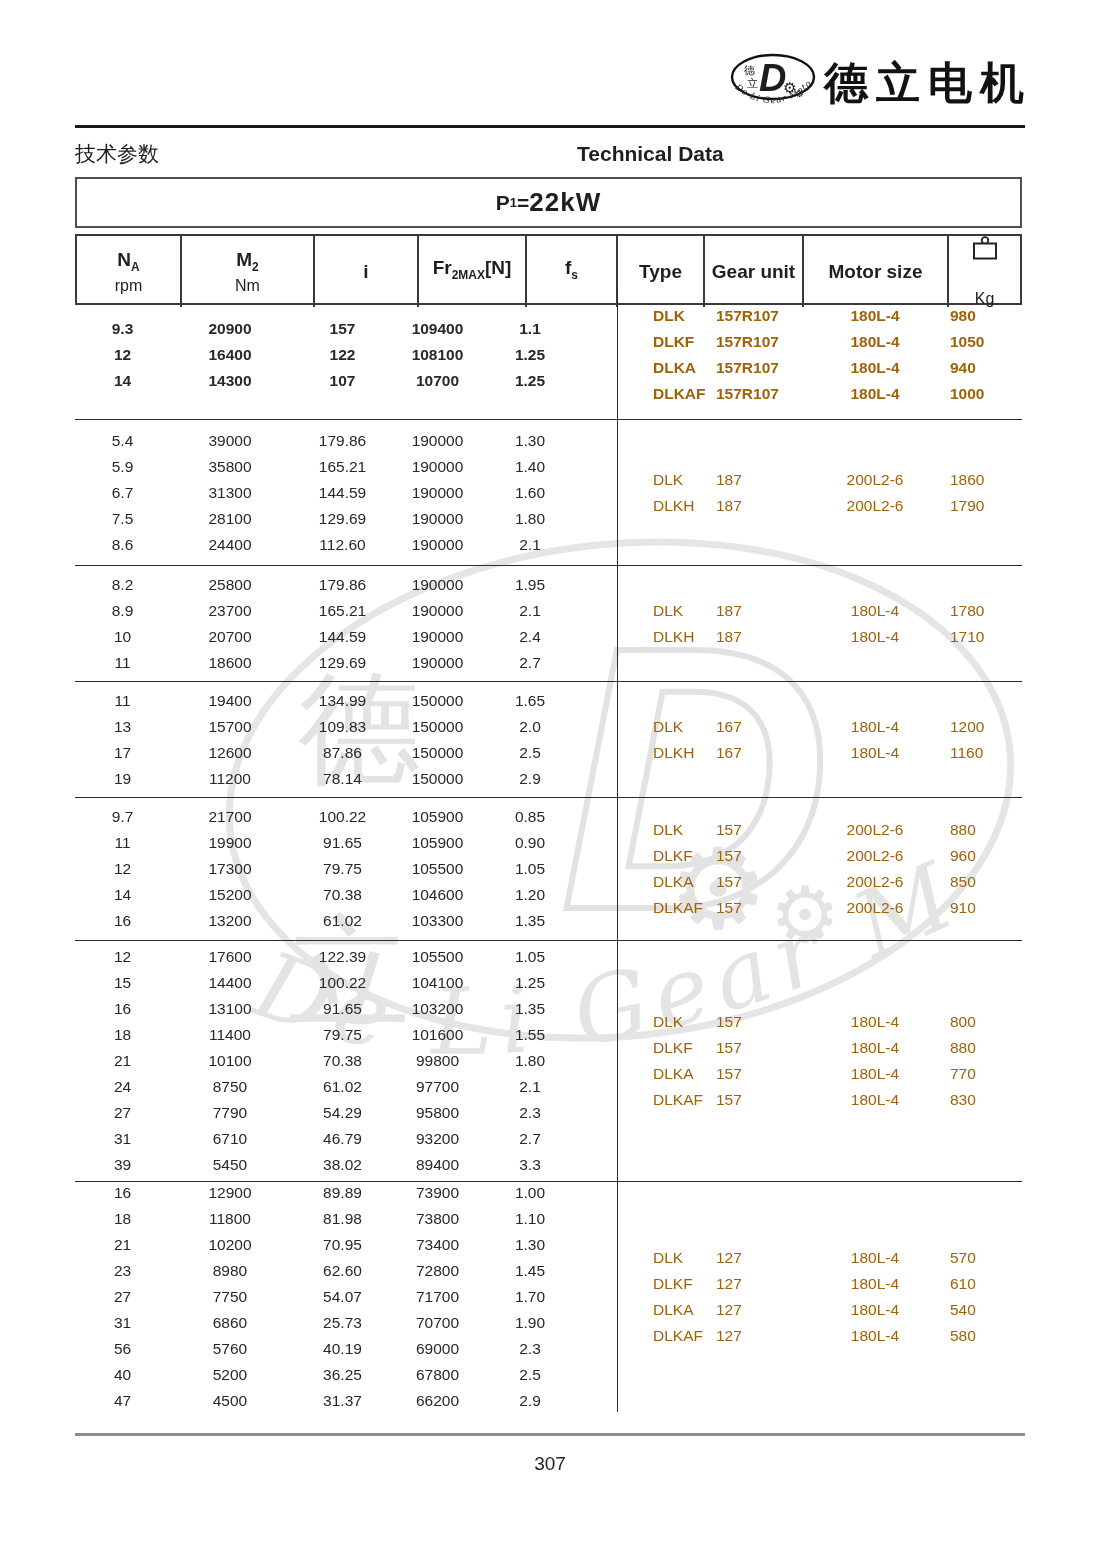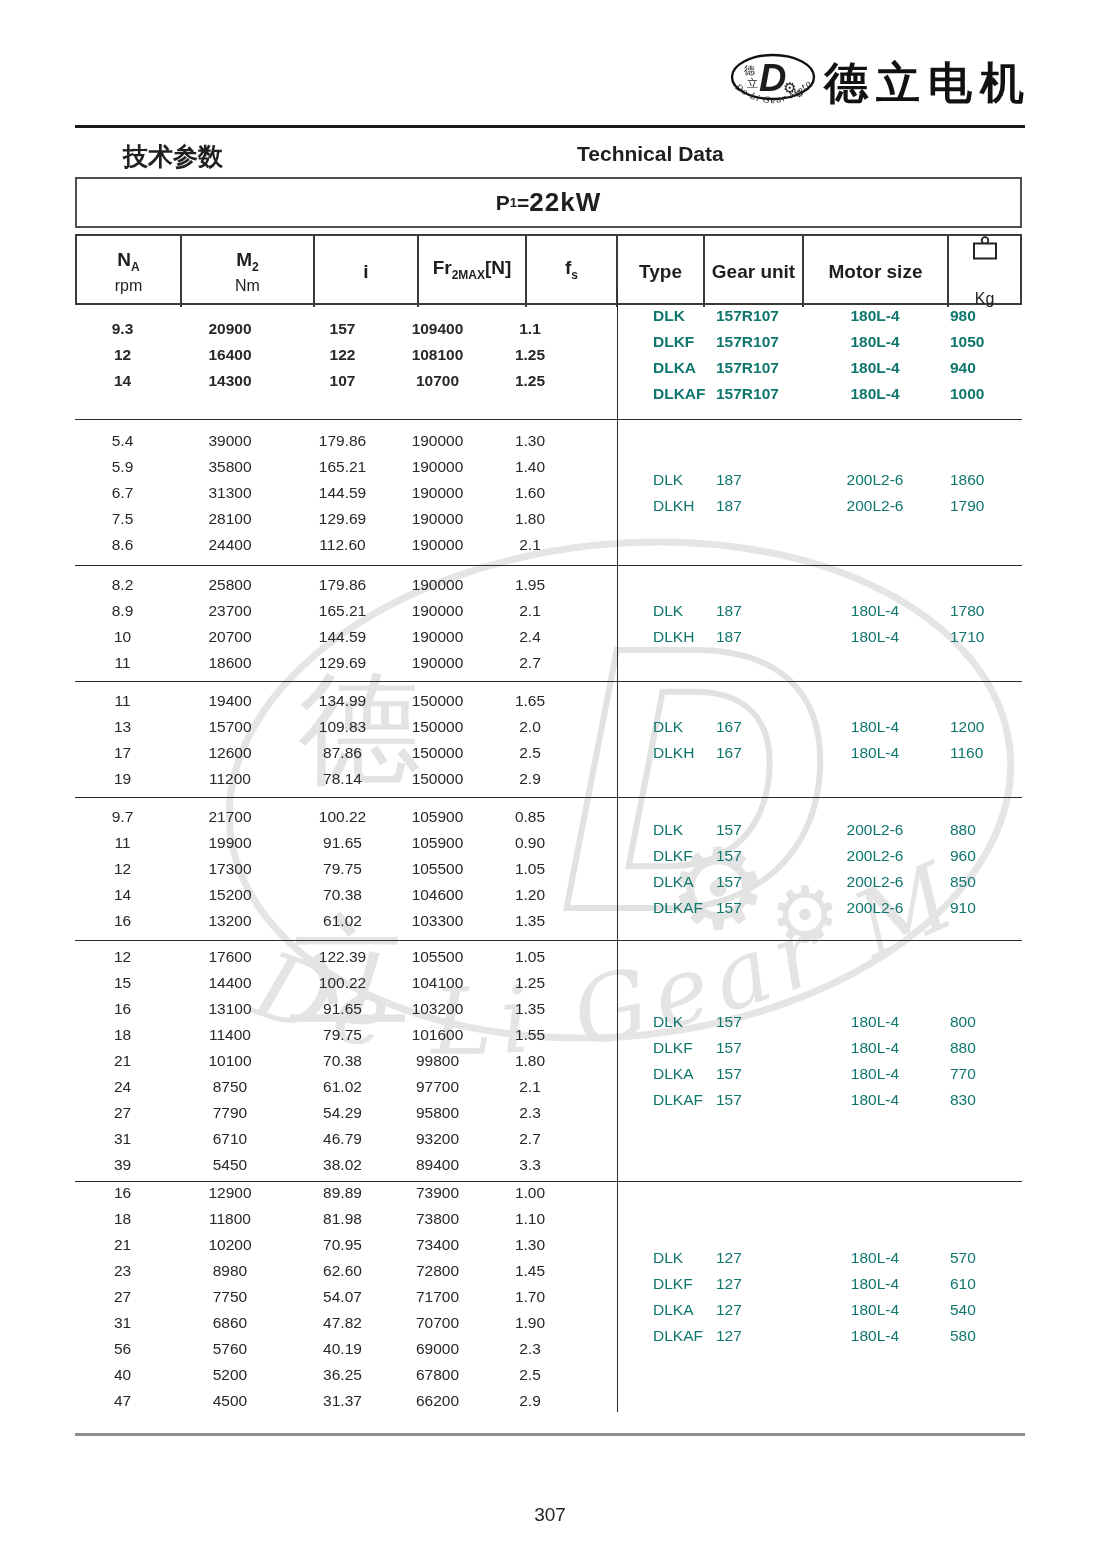--- a/index.html
+++ b/index.html
@@ -8,21 +8,21 @@
     font-family:"Liberation Sans", sans-serif; color:#1f1f1f; overflow:hidden;
   }
 
   
   .watermark { position:absolute; left:170px; top:440px; z-index:0; }
 
   
   .top-rule { position:absolute; left:75px; top:125px; width:950px; height:3px; background:#1a1a1a; z-index:1; }
   .logo-svg { position:absolute; left:728px; top:46px; width:305px; height:80px; z-index:1; }
 
-  .section-cn { position:absolute; left:75px; top:140px; font-size:25px; font-weight:bold; z-index:1;margin-left:48px; }
+  .section-cn { position:absolute; left:75px; top:140px; font-size:21px; font-weight:normal; z-index:1; }
   .section-en { position:absolute; left:577px; top:142px; font-size:21px; font-weight:bold; z-index:1; }
 
   
   .power-box {
     position:absolute; left:75px; top:177px; width:943px; height:47px;
     border:2px solid #4f4f4f; display:flex; align-items:center; justify-content:center; z-index:1; background:transparent;
   }
   .p-prefix { font-size:21px; font-weight:bold; }
   .p-sub { font-size:13px; font-weight:bold; vertical-align:-4px; }
   .p-eq { font-size:21px; font-weight:bold; }
@@ -44,29 +44,29 @@
 
   
   .tbody { position:absolute; left:75px; top:291px; width:947px; z-index:1; }
   .block { display:flex; box-sizing:border-box; border-bottom:1.5px solid #2b2b2b; }
   .block:last-child { border-bottom:none; }
   .block-left { width:543px; box-sizing:border-box; border-right:1.5px solid #2b2b2b;
     display:flex; flex-direction:column; justify-content:center; }
   .block-right { flex:1; display:flex; flex-direction:column; justify-content:center; }
   .drow { display:grid; grid-template-columns:95px 120px 105px 85px 100px; height:26px; line-height:26px; }
   .dcell { text-align:center; font-size:15.5px; color:#282828; }
-  .trow { display:grid; grid-template-columns:92px 90px 150px 72px; height:26px; line-height:26px; font-size:15.5px; color:#0f766e; }
+  .trow { display:grid; grid-template-columns:92px 90px 150px 72px; height:26px; line-height:26px; font-size:15.5px; color:#a16207; }
   .tcell:nth-child(1) { padding-left:35px; }
   .tcell:nth-child(2) { padding-left:6px; }
   .tcell:nth-child(3) { text-align:center; }
   .tcell:nth-child(4) { }
 
   
   .footer-rule { position:absolute; left:75px; top:1433px; width:950px; height:3px; background:#8d8d8d; z-index:1; }
-  .page-num { position:absolute; left:0; top:1504px; width:1100px; text-align:center; font-size:19px; color:#222; z-index:1; }
+  .page-num { position:absolute; left:0; top:1453px; width:1100px; text-align:center; font-size:19px; color:#222; z-index:1; }
 
   .wm-serif { font-family:"DejaVu Serif", serif; }
 </style>
 </head>
 <body>
 
 <div class="page">
 
   <svg class="watermark" width="920" height="710" viewBox="0 0 920 710" aria-hidden="true">
     <g fill="none" stroke="#e5e5e5">
@@ -537,21 +537,21 @@
           <div class="drow">
             <span class="dcell">27</span>
             <span class="dcell">7750</span>
             <span class="dcell">54.07</span>
             <span class="dcell">71700</span>
             <span class="dcell">1.70</span>
           </div>
           <div class="drow">
             <span class="dcell">31</span>
             <span class="dcell">6860</span>
-            <span class="dcell">47.82</span>
+            <span class="dcell">25.73</span>
             <span class="dcell">70700</span>
             <span class="dcell">1.90</span>
           </div>
           <div class="drow">
             <span class="dcell">56</span>
             <span class="dcell">5760</span>
             <span class="dcell">40.19</span>
             <span class="dcell">69000</span>
             <span class="dcell">2.3</span>
           </div>

